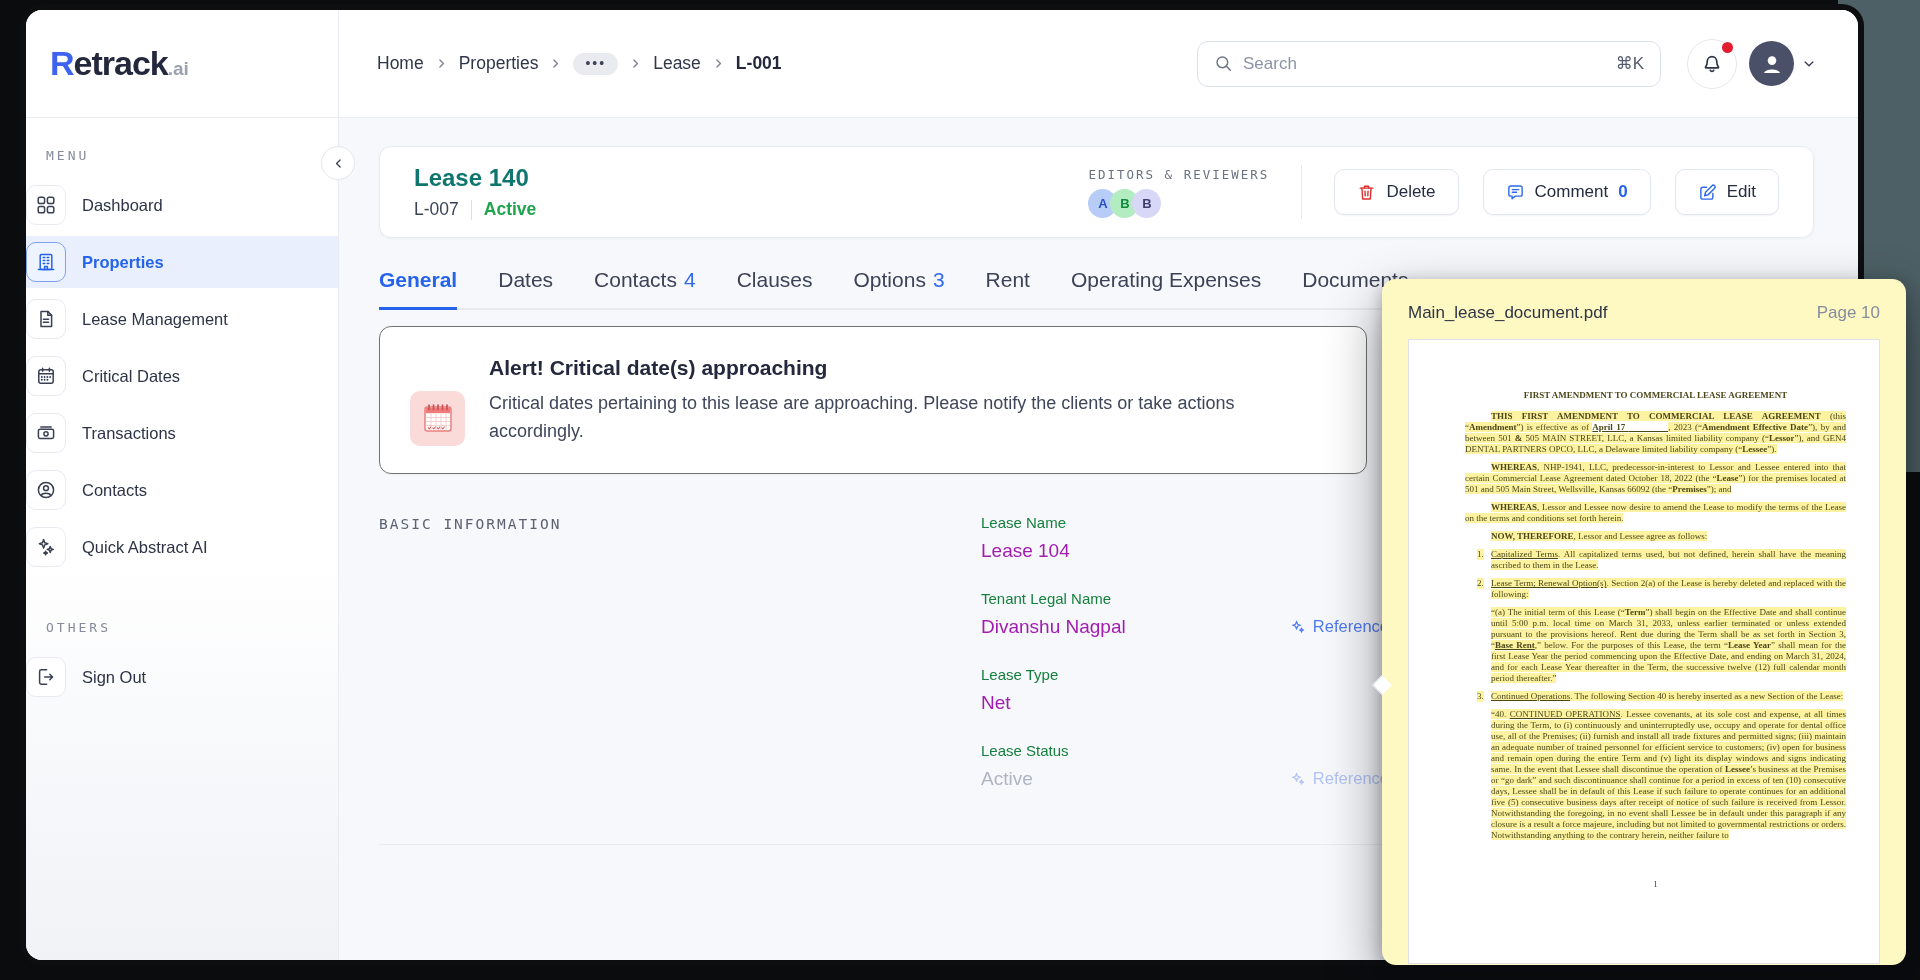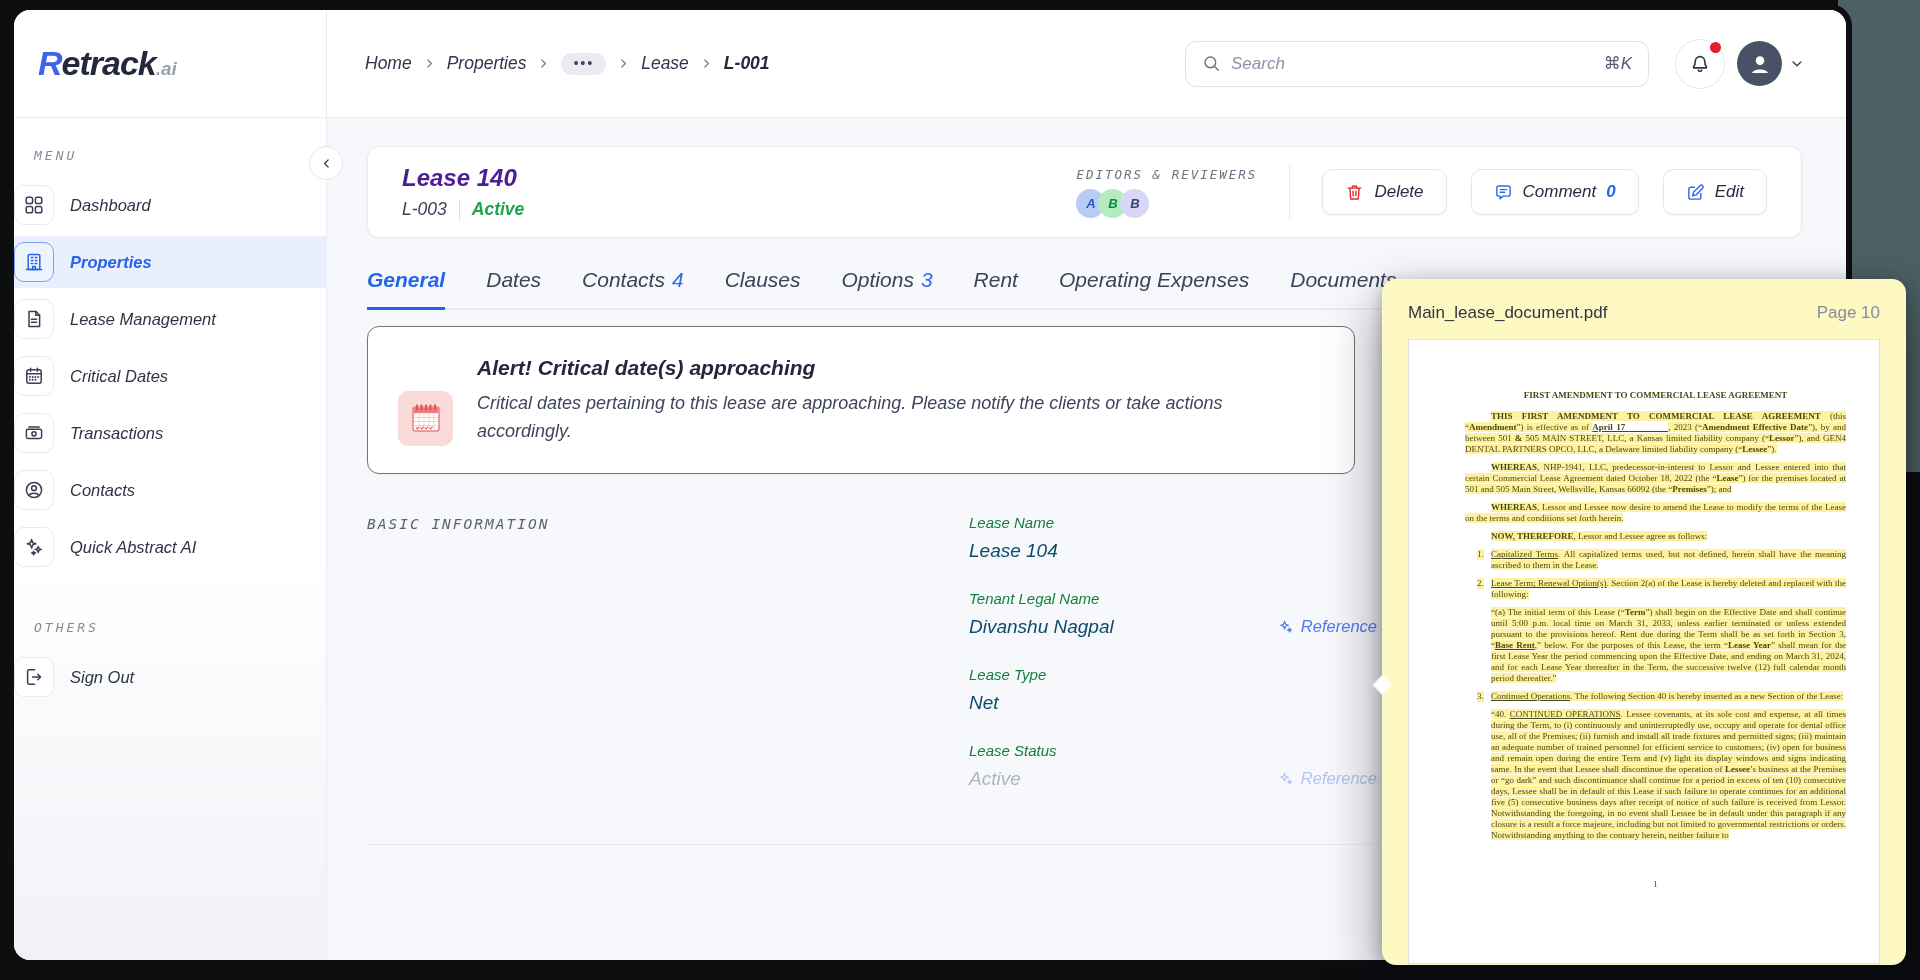--- a/index.html
+++ b/index.html
@@ -3,22 +3,22 @@
 <meta charset="utf-8">
 <style>
   * { margin:0; padding:0; box-sizing:border-box; }
   html,body { width:1920px; height:980px; overflow:hidden; background:#0b0c0e;
               font-family:"Liberation Sans","DejaVu Sans",sans-serif; }
 
   
   .teal-bg { position:absolute; left:1838px; top:0; width:82px; height:472px; background:#4d6065; }
 
   
-  .window { position:absolute; left:8px; top:4px; width:1844px; height:962px;
-            background:#0d0e10; border-radius:22px; padding:6px; z-index:2;font-style:italic; }
+  .window { position:absolute; left:20px; top:4px; width:1844px; height:962px;
+            background:#0d0e10; border-radius:22px; padding:6px; z-index:2; }
   .app { position:relative; width:100%; height:100%; border-radius:16px; overflow:hidden;
          background:#f7f8fb; }
 
   
   .topbar { display:flex; align-items:center; height:108px; background:#fff;
             border-bottom:1px solid #e9ebf0; }
   .logo-area { width:313px; height:100%; border-right:1px solid #e9ebf0;
                display:flex; align-items:center; padding-left:24px; flex:none; }
   .logo { font-size:34px; font-weight:700; color:#23283d; letter-spacing:-1px; }
   .logo .r { color:#3e63ee; font-weight:800; }
@@ -66,21 +66,21 @@
   .nav-item.active .icon-box { border-color:#7fa1f3; background:#eef4ff; color:#2563eb; }
   .nav-item.active .nav-label { color:#2563eb; font-weight:700; }
   .nav-gap { height:5px; }
 
   
   .main { flex:1; padding:0 44px 0 40px; position:relative; }
 
   .lease-card { margin-top:28px; height:92px; background:#fff; border:1px solid #e8eaf0;
                 border-radius:12px; box-shadow:0 1px 3px rgba(23,28,45,.04);
                 display:flex; align-items:center; padding:0 34px; }
-  .lease-title { font-size:24px; font-weight:700; color:#4c1d95; }
+  .lease-title { font-size:24px; font-weight:700; color:#0f766e; }
   .lease-sub { display:flex; align-items:center; gap:12px; margin-top:7px; font-size:17.5px; }
   .lease-code { color:#3c4257; }
   .lease-sub .vline { width:1px; height:20px; background:#dcdfe7; }
   .lease-status { color:#1ea44c; font-weight:600; }
   .header-right { margin-left:auto; display:flex; align-items:center; gap:24px; }
   .editors { display:flex; flex-direction:column; gap:7px; }
   .editors-label { font-family:"DejaVu Sans Mono",monospace; font-size:12.5px; color:#6b7280;
                    letter-spacing:2px; }
   .avatar-row { display:flex; }
   .mini-avatar { width:29px; height:29px; border-radius:50%; display:flex; align-items:center;
@@ -110,21 +110,21 @@
   .alert-title { font-size:21px; font-weight:700; color:#23283c; margin-top:2px; }
   .alert-body { margin-top:10px; font-size:18px; line-height:1.55; color:#3f4659; max-width:800px; }
 
   
   .info-section { width:1010px; margin-top:40px; display:flex; }
   .section-title { font-family:"DejaVu Sans Mono",monospace; font-size:14.5px; color:#5c6272;
                    letter-spacing:2px; padding-top:2px; }
   .fields { margin-left:auto; width:408px; display:flex; flex-direction:column; gap:28px; }
   .field-label { font-size:15px; color:#15803d; }
   .field-row { display:flex; align-items:center; margin-top:9px; }
-  .field-value { font-size:19px; color:#0c4a6e; }
+  .field-value { font-size:19px; color:#a21caf; }
   .field-value.dim { color:#aeb4c2; }
   .ref-link { margin-left:auto; display:flex; align-items:center; gap:7px; color:#4f79f1;
               font-size:16.5px; font-weight:500; cursor:pointer; }
   .ref-link.dim { opacity:.42; }
   .h-divider { width:1010px; height:1px; background:#e9ebf1; margin-top:54px; }
 
   
   .doc-panel { position:absolute; left:1382px; top:279px; width:524px; height:686px;
                background:#fef9c3; border-radius:14px; z-index:9; padding:24px 26px;
                box-shadow:0 24px 55px rgba(8,10,18,.45), 0 4px 16px rgba(8,10,18,.25); }
@@ -332,21 +332,21 @@
             <div class="nav-gap"></div>
           </div>
       </div>
 
       <div class="main">
 
         <div class="lease-card">
           <div>
             <div class="lease-title">Lease 140</div>
             <div class="lease-sub">
-              <span class="lease-code">L-003</span>
+              <span class="lease-code">L-007</span>
               <span class="vline"></span>
               <span class="lease-status">Active</span>
             </div>
           </div>
           <div class="header-right">
             <div class="editors">
               <div class="editors-label">EDITORS &amp; REVIEWERS</div>
               <div class="avatar-row" id="avatar-row">
                   <span class="mini-avatar" style="background: rgb(183, 205, 248); color: rgb(38, 83, 196);">A</span>
                   <span class="mini-avatar" style="background: rgb(180, 236, 194); color: rgb(15, 138, 61);">B</span>

